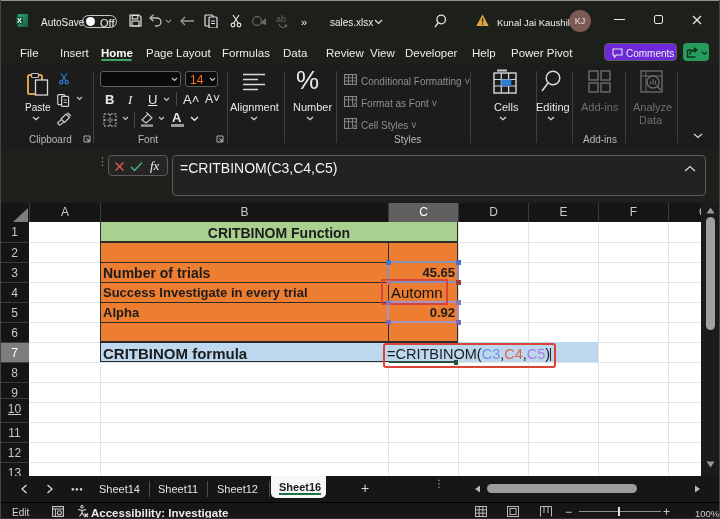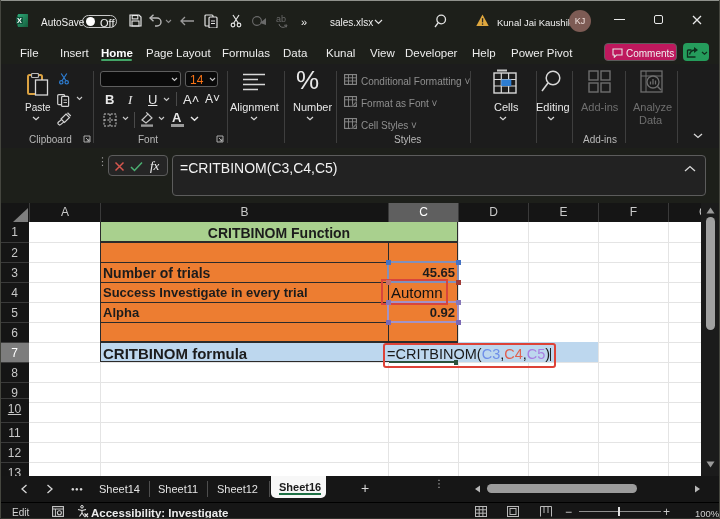--- a/index.html
+++ b/index.html
@@ -135,27 +135,27 @@
       </svg>
 </div>
 <div id="menubar" class="abs">
   <div class="menu-item" style="left:20px;">File</div>
   <div class="menu-item" style="left:60px;">Insert</div>
   <div class="menu-item" style="left:101px;font-weight:bold;color:#fff;">Home</div>
   <div class="abs" style="left:101px;top:18.5px;width:31px;height:2px;background:#43a568;border-radius:1px;"></div>
   <div class="menu-item" style="left:146px;">Page Layout</div>
   <div class="menu-item" style="left:222px;">Formulas</div>
   <div class="menu-item" style="left:283px;">Data</div>
-  <div class="menu-item" style="left:326px;">Kunal</div>
+  <div class="menu-item" style="left:326px;">Review</div>
   <div class="menu-item" style="left:370px;">View</div>
   <div class="menu-item" style="left:405px;">Developer</div>
   <div class="menu-item" style="left:472px;">Help</div>
   <div class="menu-item" style="left:511px;">Power Pivot</div>
 
-  <div class="abs" style="left:604px;top:3px;width:73px;height:18px;background:#be185d;border:1px solid #5c5c5c;border-radius:4px;">
+  <div class="abs" style="left:604px;top:3px;width:73px;height:18px;background:#6d28d9;border:1px solid #5c5c5c;border-radius:4px;">
     <svg class="ic" style="left:7px;top:4px" width="11" height="10" viewBox="0 0 11 10">
       <path d="M1 1 h9 v6 h-5.5 l-2.2 2.2 v-2.2 h-1.3 z" fill="none" stroke="#e3e3e3" stroke-width="1.1"></path>
     </svg>
     <div class="abs" style="left:21px;top:3.5px;font-size:10px;color:#efefef;">Comments</div>
   </div>
 
   <div class="abs" style="left:683px;top:3px;width:26px;height:18px;background:#259c5c;border-radius:4px;">
     <svg class="ic" style="left:3px;top:3px" width="13" height="12" viewBox="0 0 13 12">
       <path d="M1.5 4 v7 h8 M1.5 4 h4" fill="none" stroke="#0e2e1c" stroke-width="1.3"></path>
       <path d="M8 1 l4 3 l-4 3 z" fill="#0e2e1c"></path>

